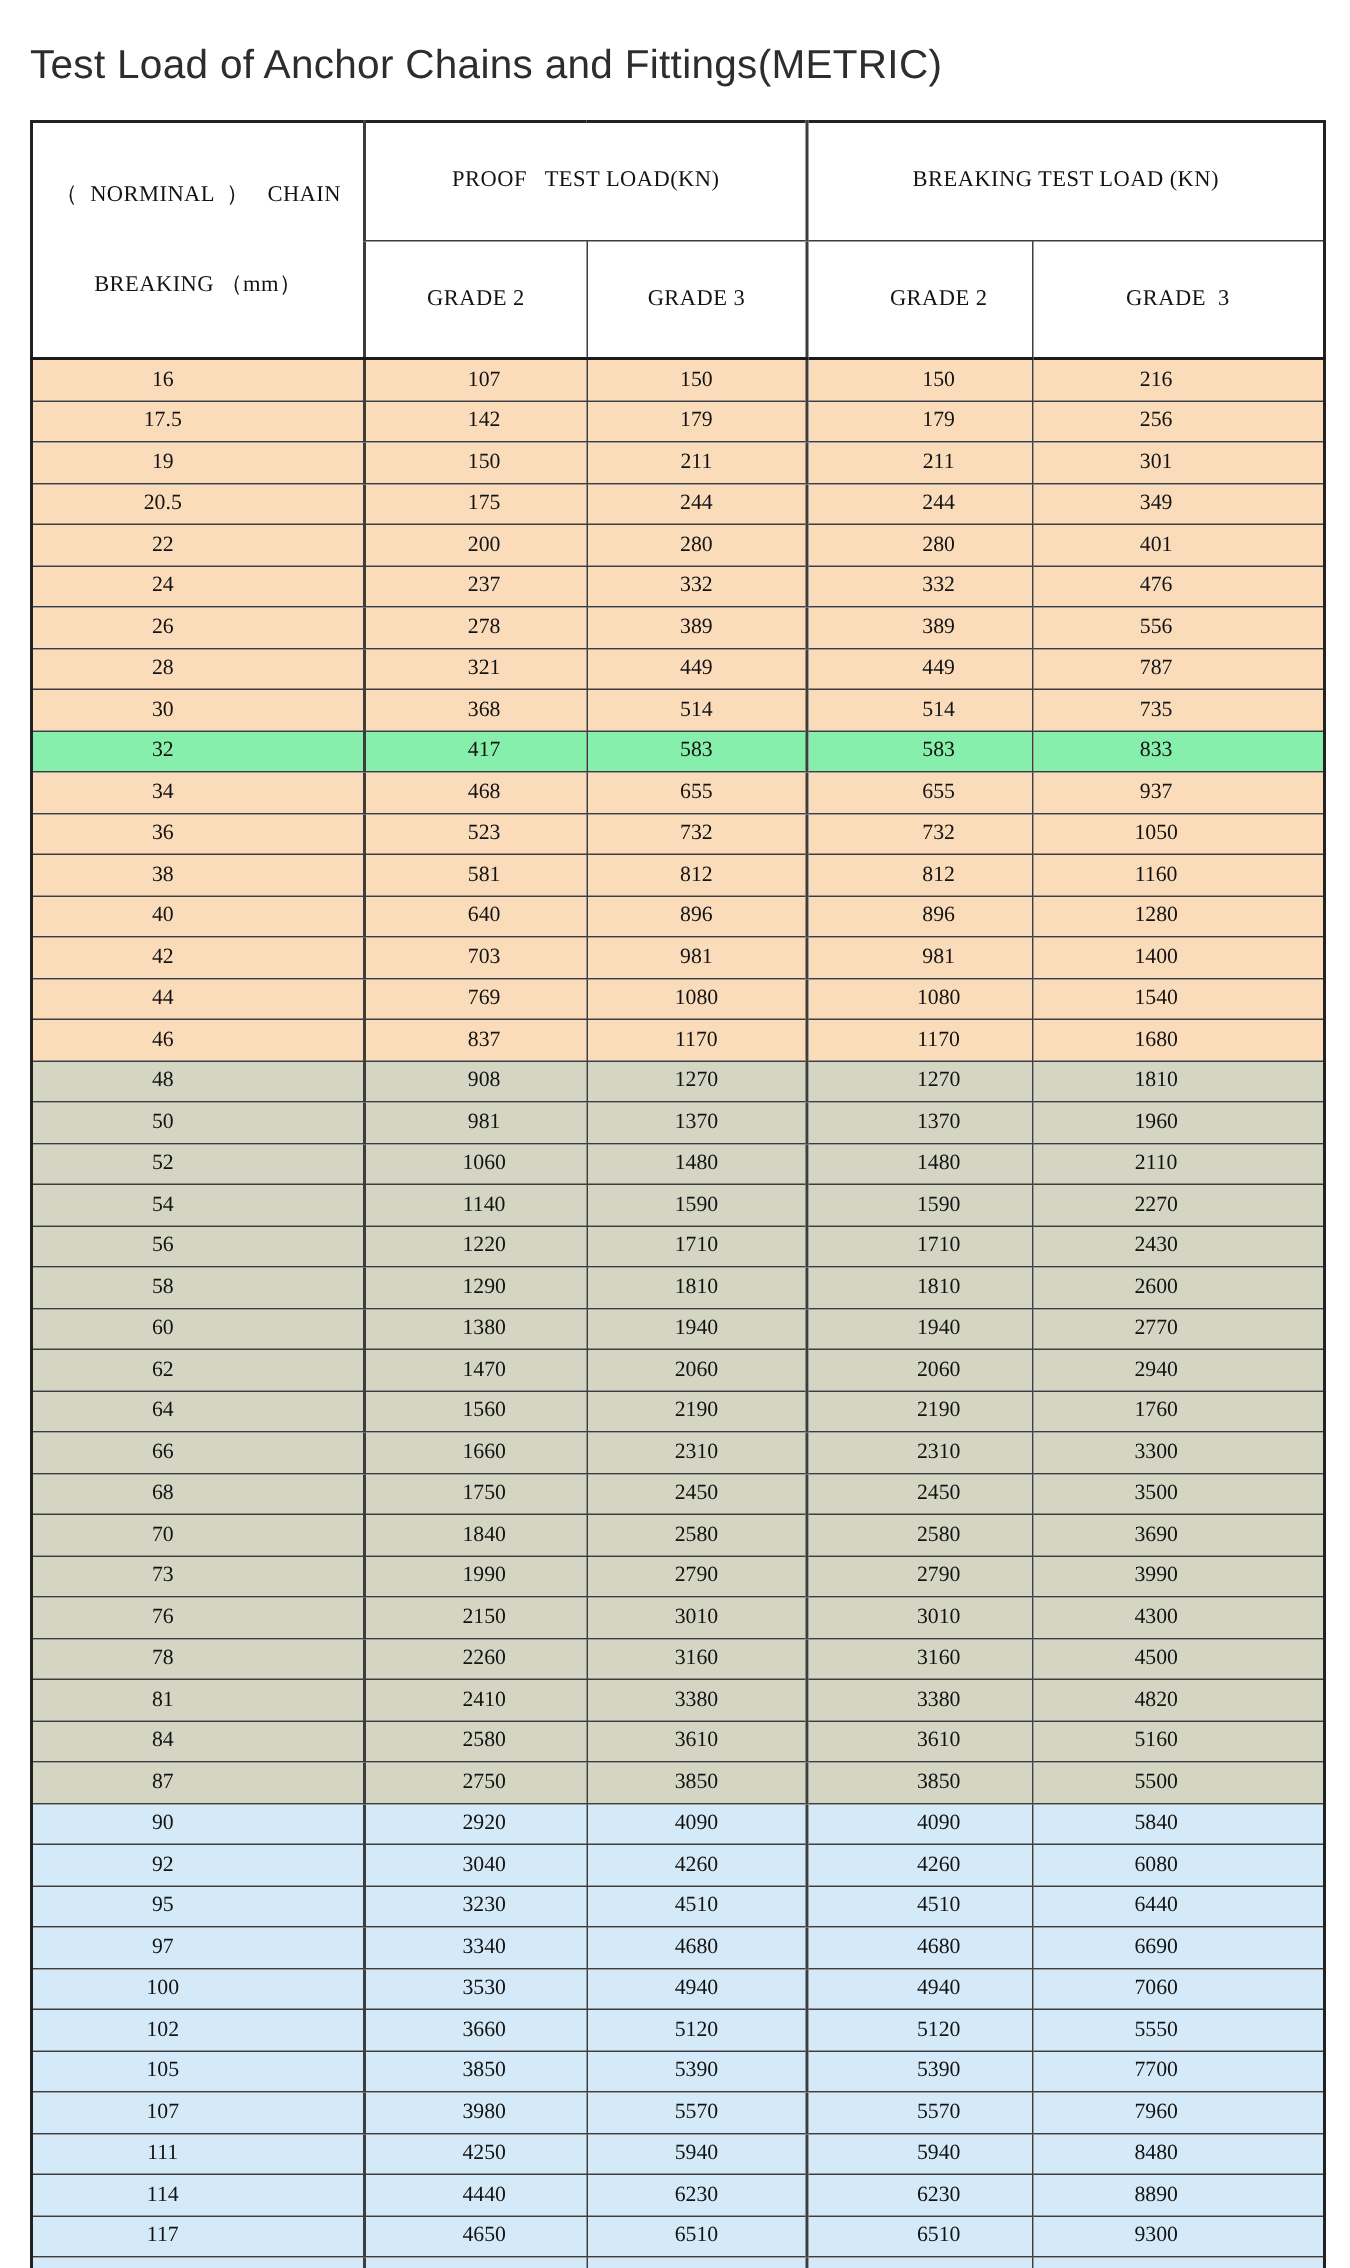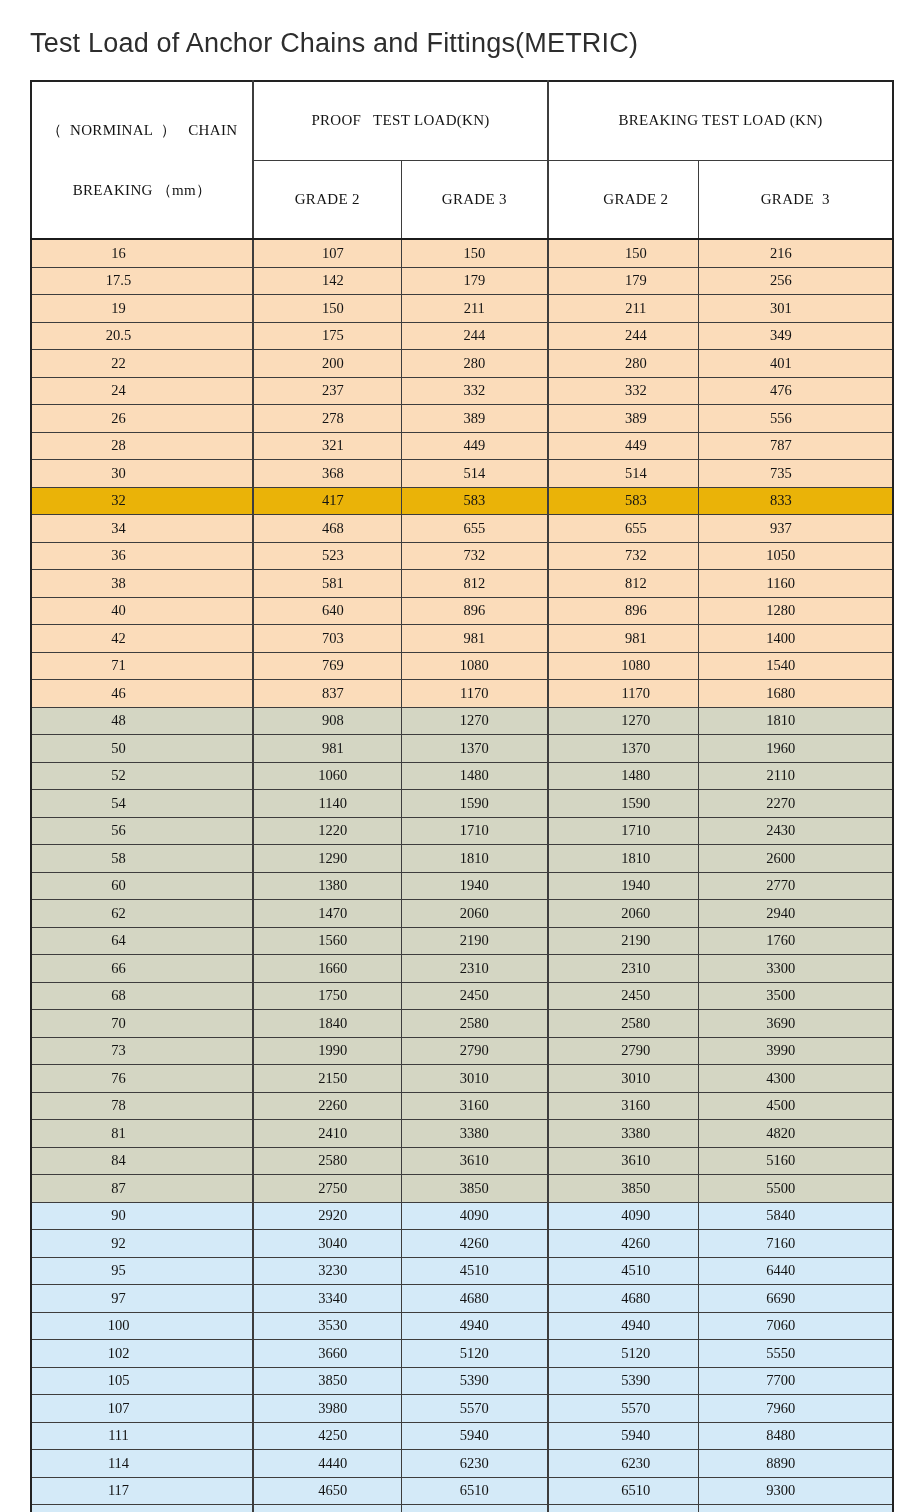--- a/index.html
+++ b/index.html
@@ -8,21 +8,20 @@
     background: #ffffff;
     width: 900px;
     height: 1512px;
     overflow: hidden;
     font-family: "Liberation Serif", "DejaVu Serif", serif;
   }
   .page {
     position: relative;
     width: 816px;
     height: 1512px;
-    margin-left: 10px;
   }
   .title {
     position: absolute;
     left: 20px;
     top: 28px;
     font-family: "Liberation Sans", "DejaVu Sans", sans-serif;
     font-weight: 400;
     font-size: 27px;
     letter-spacing: 0.2px;
     color: #2d2d2d;
@@ -162,21 +161,21 @@
           <td class="c4 sep-left">449</td>
           <td class="c5">787</td>
         </tr>
         <tr style="background-color: rgb(251, 220, 186);">
           <td class="c1">30</td>
           <td class="c2 sep-left">368</td>
           <td class="c3">514</td>
           <td class="c4 sep-left">514</td>
           <td class="c5">735</td>
         </tr>
-        <tr style="background-color: #eab308;">
+        <tr style="background-color: #86efac;">
           <td class="c1">32</td>
           <td class="c2 sep-left">417</td>
           <td class="c3">583</td>
           <td class="c4 sep-left">583</td>
           <td class="c5">833</td>
         </tr>
         <tr style="background-color: rgb(251, 220, 186);">
           <td class="c1">34</td>
           <td class="c2 sep-left">468</td>
           <td class="c3">655</td>
@@ -205,21 +204,21 @@
           <td class="c5">1280</td>
         </tr>
         <tr style="background-color: rgb(251, 220, 186);">
           <td class="c1">42</td>
           <td class="c2 sep-left">703</td>
           <td class="c3">981</td>
           <td class="c4 sep-left">981</td>
           <td class="c5">1400</td>
         </tr>
         <tr style="background-color: rgb(251, 220, 186);">
-          <td class="c1">71</td>
+          <td class="c1">44</td>
           <td class="c2 sep-left">769</td>
           <td class="c3">1080</td>
           <td class="c4 sep-left">1080</td>
           <td class="c5">1540</td>
         </tr>
         <tr style="background-color: rgb(251, 220, 186);">
           <td class="c1">46</td>
           <td class="c2 sep-left">837</td>
           <td class="c3">1170</td>
           <td class="c4 sep-left">1170</td>
@@ -356,21 +355,21 @@
           <td class="c2 sep-left">2920</td>
           <td class="c3">4090</td>
           <td class="c4 sep-left">4090</td>
           <td class="c5">5840</td>
         </tr>
         <tr style="background-color: rgb(212, 234, 248);">
           <td class="c1">92</td>
           <td class="c2 sep-left">3040</td>
           <td class="c3">4260</td>
           <td class="c4 sep-left">4260</td>
-          <td class="c5">7160</td>
+          <td class="c5">6080</td>
         </tr>
         <tr style="background-color: rgb(212, 234, 248);">
           <td class="c1">95</td>
           <td class="c2 sep-left">3230</td>
           <td class="c3">4510</td>
           <td class="c4 sep-left">4510</td>
           <td class="c5">6440</td>
         </tr>
         <tr style="background-color: rgb(212, 234, 248);">
           <td class="c1">97</td>

